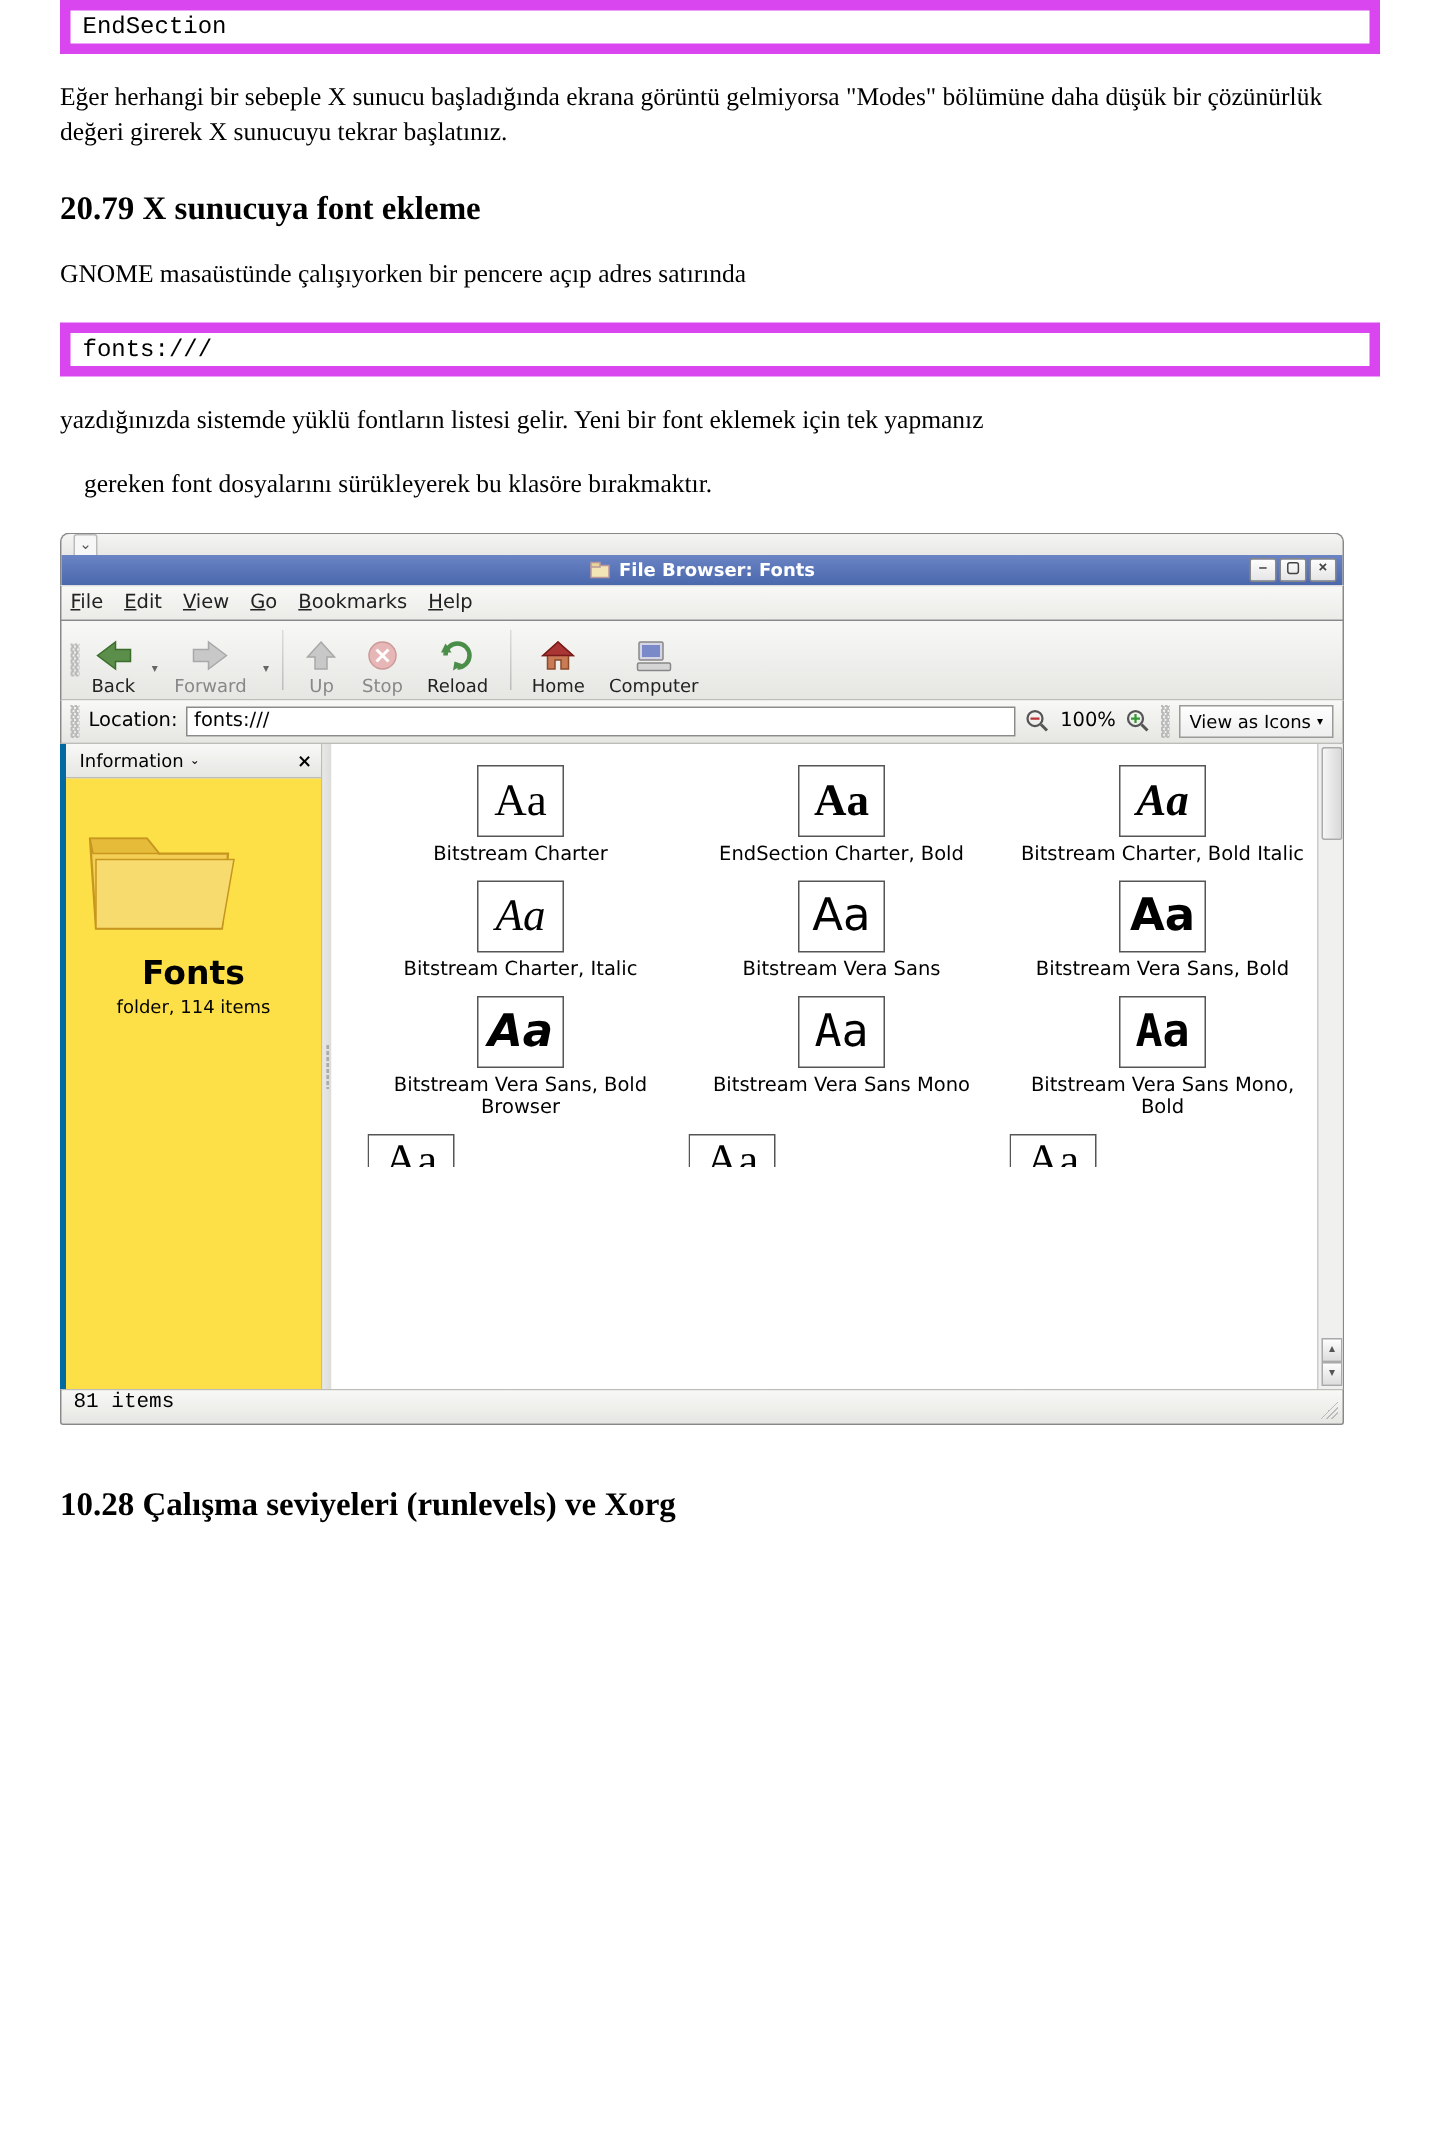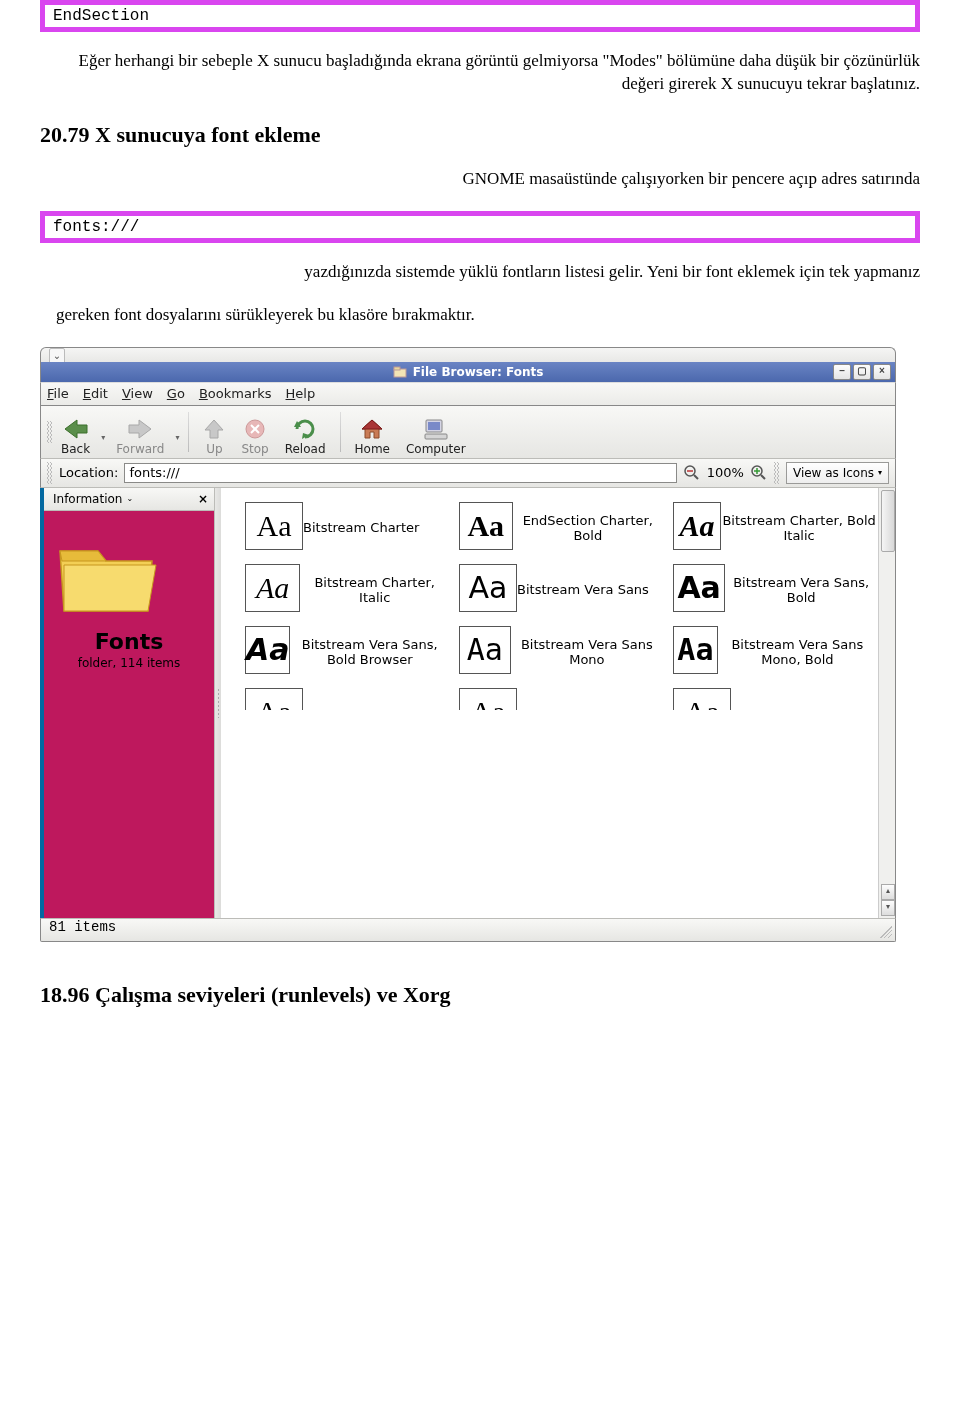--- a/index.html
+++ b/index.html
@@ -8,32 +8,31 @@
     font-family: "Times New Roman", serif;
     font-size: 17px;
     background: #fff;
     color: #000;
     width: 960px;
   }
   .page {
     padding: 0 40px 40px 40px;
   }
   .code-box {
-    border: 5px solid #d946ef;
+    border: 7px solid #d946ef;
     padding: 2px 8px;
     font-family: "Courier New", monospace;
     font-size: 16px;
     margin-bottom: 18px;
     background: #fff;
   }
   .para {
     margin: 0 0 20px 0;
     line-height: 1.35;
     text-indent: 28px;
-    text-align: right;
   }
   .para-nobreak { text-indent: 0; }
   h2.section {
     font-size: 22px;
     font-weight: bold;
     margin: 26px 0 20px 0;
   }
   .code-inline {
     font-family: "Courier New", monospace;
   }
@@ -225,21 +224,21 @@
     display:flex;align-items:center;gap:4px;
     border:1px solid transparent;
     padding:0 2px;
   }
   .sidehdr .close { font-weight:bold; font-size:12px; }
   .sidecontent {
     flex:1;
     padding:20px 8px;
     text-align:center;
     font-family:"DejaVu Sans",sans-serif;
-    background:#be185d;
+    background:#fde047;
   }
   .sidecontent .foldername {
     font-size:22px;
     font-weight:bold;
     margin-top:8px;
   }
   .sidecontent .folderinfo {
     font-size:12px;
     margin-top:2px;
   }
@@ -263,21 +262,21 @@
   .icon-grid {
     display:grid;
     grid-template-columns: repeat(3, 1fr);
     gap:10px 10px;
     padding:14px 18px 0 24px;
     font-family:"DejaVu Sans",sans-serif;
     font-size:13px;
     text-align:center;
     color:#000;
   }
-  .font-item { display:flex; align-items:center; }
+  .font-item { display:flex; flex-direction:column; align-items:center; }
   .aa {
     width:56px;height:46px;
     border:1px solid #555;
     background:#fff;
     display:flex;align-items:center;justify-content:center;
     font-family: Georgia, "Times New Roman", serif;
     font-size:30px;
     margin-bottom:4px;
   }
   .aa.sans { font-family: "DejaVu Sans","Helvetica",sans-serif; }
@@ -582,15 +581,15 @@
 
     </div>
 
     <div class="fb-status">
       <span>81 items</span>
       <div class="grip"></div>
     </div>
 
   </div>
 
-  <h2 class="section">18.96  Çalışma seviyeleri (runlevels) ve Xorg</h2>
+  <h2 class="section">10.28  Çalışma seviyeleri (runlevels) ve Xorg</h2>
 
 </div>
 
 </body></html>

